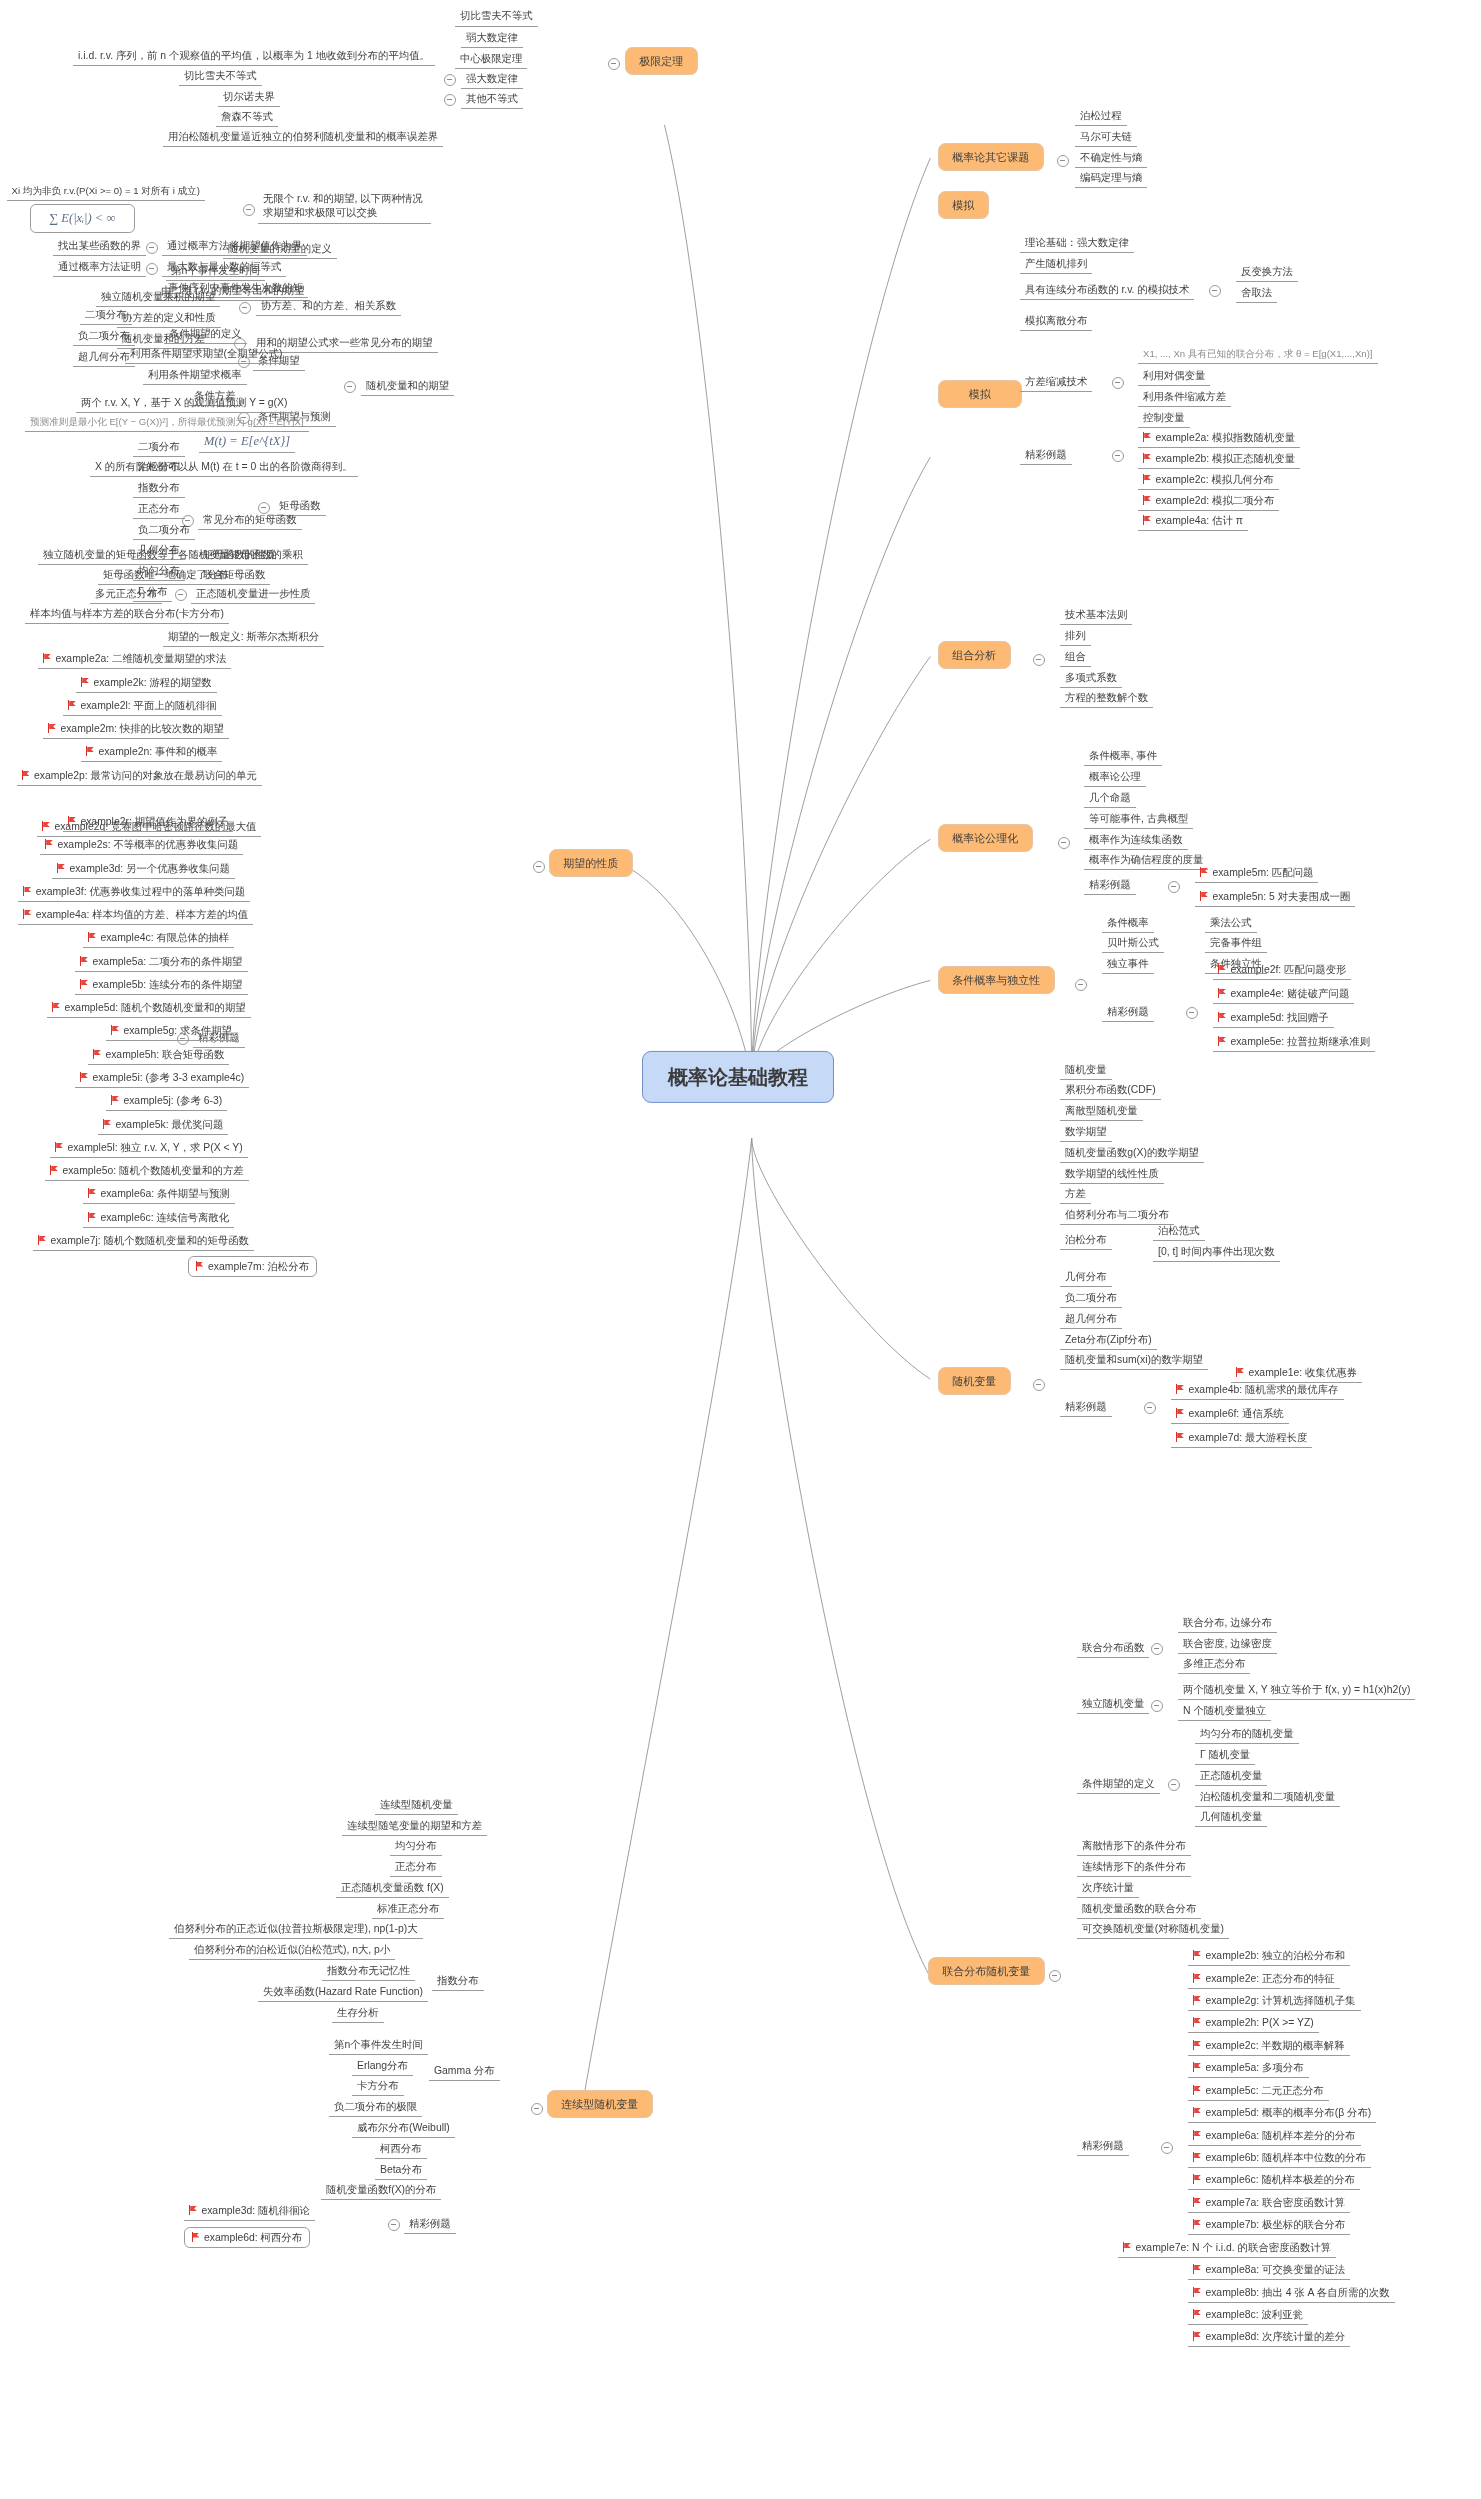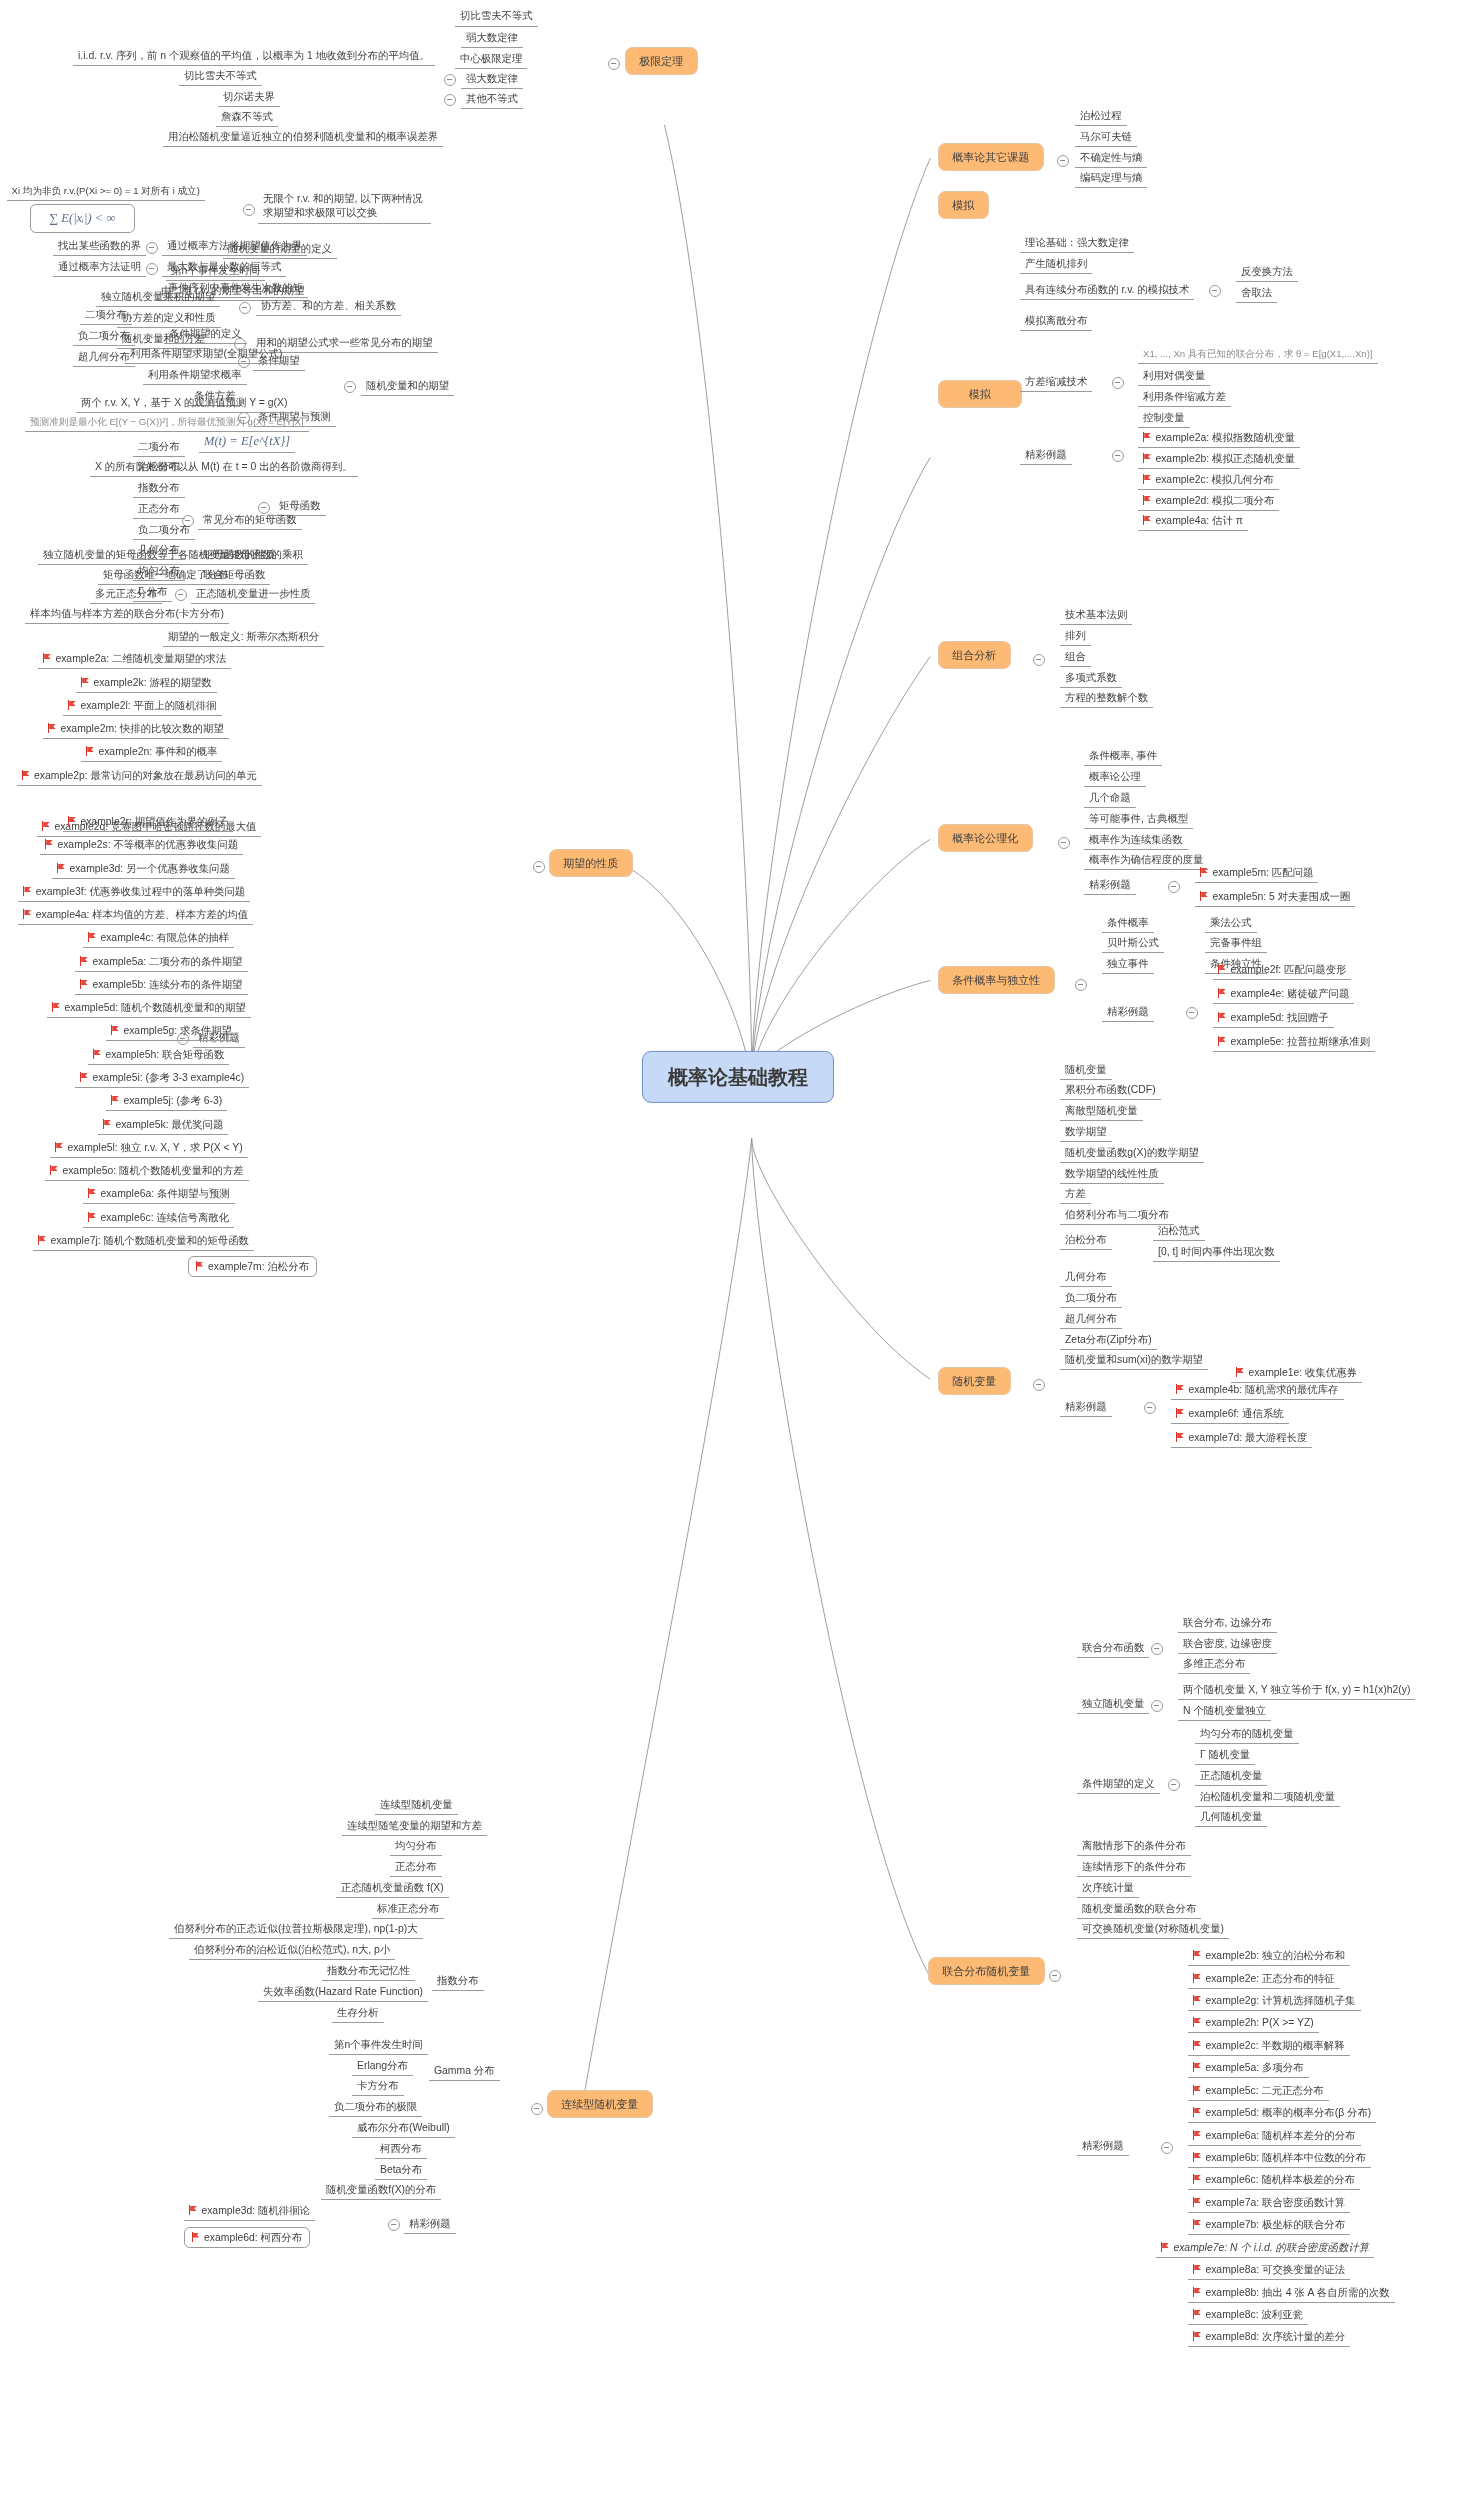--- a/index.html
+++ b/index.html
@@ -211,21 +211,21 @@
 <div class="node leaf" style="left:1188px;top:2015px;"><span class="flag"></span><span class="txt">example2h: P(X &gt;= YZ)</span></div>
 <div class="node leaf" style="left:1188px;top:2038px;"><span class="flag"></span><span class="txt">example2c: 半数期的概率解释</span></div>
 <div class="node leaf" style="left:1188px;top:2060px;"><span class="flag"></span><span class="txt">example5a: 多项分布</span></div>
 <div class="node leaf" style="left:1188px;top:2083px;"><span class="flag"></span><span class="txt">example5c: 二元正态分布</span></div>
 <div class="node leaf" style="left:1188px;top:2105px;"><span class="flag"></span><span class="txt">example5d: 概率的概率分布(β 分布)</span></div>
 <div class="node leaf" style="left:1188px;top:2128px;"><span class="flag"></span><span class="txt">example6a: 随机样本差分的分布</span></div>
 <div class="node leaf" style="left:1188px;top:2150px;"><span class="flag"></span><span class="txt">example6b: 随机样本中位数的分布</span></div>
 <div class="node leaf" style="left:1188px;top:2172px;"><span class="flag"></span><span class="txt">example6c: 随机样本极差的分布</span></div>
 <div class="node leaf" style="left:1188px;top:2195px;"><span class="flag"></span><span class="txt">example7a: 联合密度函数计算</span></div>
 <div class="node leaf" style="left:1188px;top:2217px;"><span class="flag"></span><span class="txt">example7b: 极坐标的联合分布</span></div>
-<div class="node leaf" style="left:1156px;top:2240px;font-style:italic;"><span class="flag"></span><span class="txt">example7e: N 个 i.i.d. 的联合密度函数计算</span></div>
+<div class="node leaf" style="left:1118px;top:2240px;"><span class="flag"></span><span class="txt">example7e: N 个 i.i.d. 的联合密度函数计算</span></div>
 <div class="node leaf" style="left:1188px;top:2262px;"><span class="flag"></span><span class="txt">example8a: 可交换变量的证法</span></div>
 <div class="node leaf" style="left:1188px;top:2285px;"><span class="flag"></span><span class="txt">example8b: 抽出 4 张 A 各自所需的次数</span></div>
 <div class="node leaf" style="left:1188px;top:2307px;"><span class="flag"></span><span class="txt">example8c: 波利亚瓮</span></div>
 <div class="node leaf" style="left:1188px;top:2329px;"><span class="flag"></span><span class="txt">example8d: 次序统计量的差分</span></div>
 
 <div class="node pill" style="left:549px;top:849px;">期望的性质</div>
 <div class="tgl" style="left:533px;top:861px;"></div>
 
 <div class="node leaf" style="left:361px;top:378px;">随机变量和的期望</div>
 <div class="tgl" style="left:344px;top:381px;"></div>

